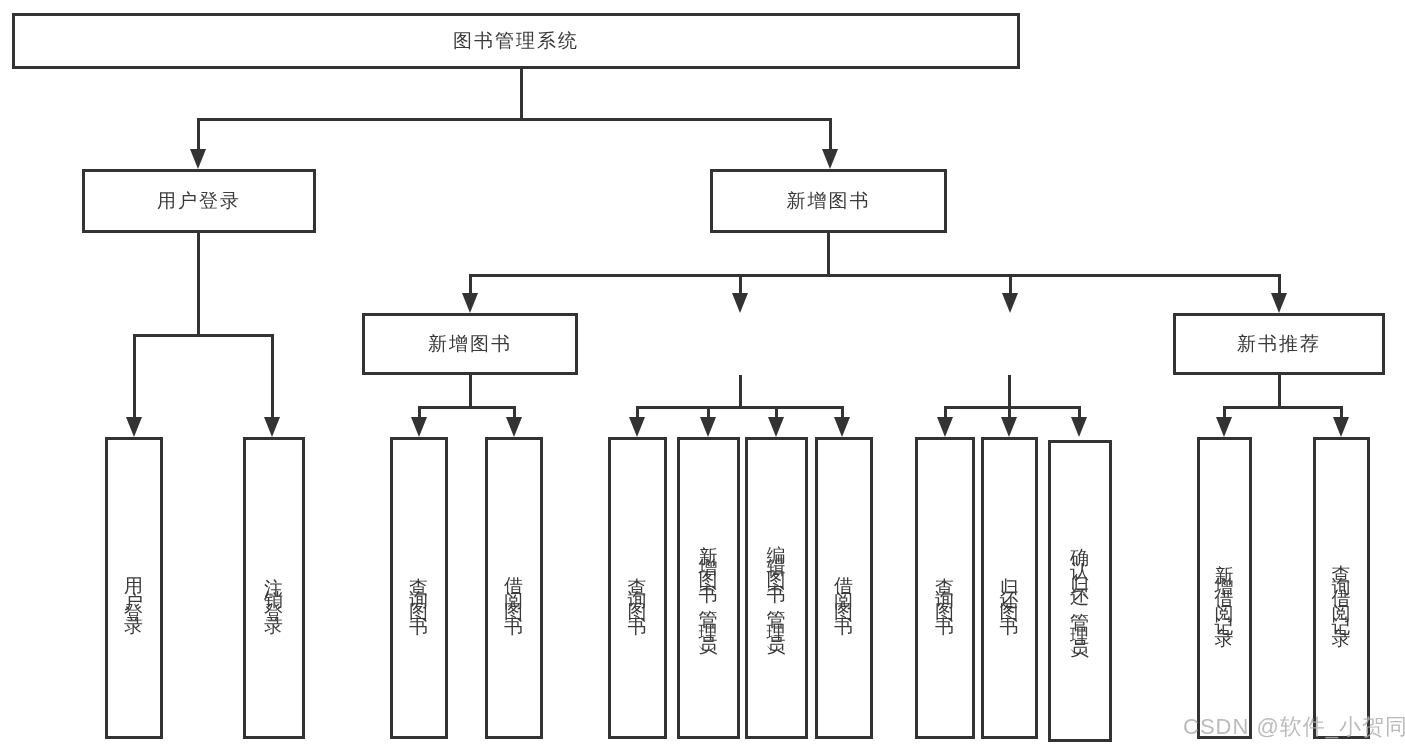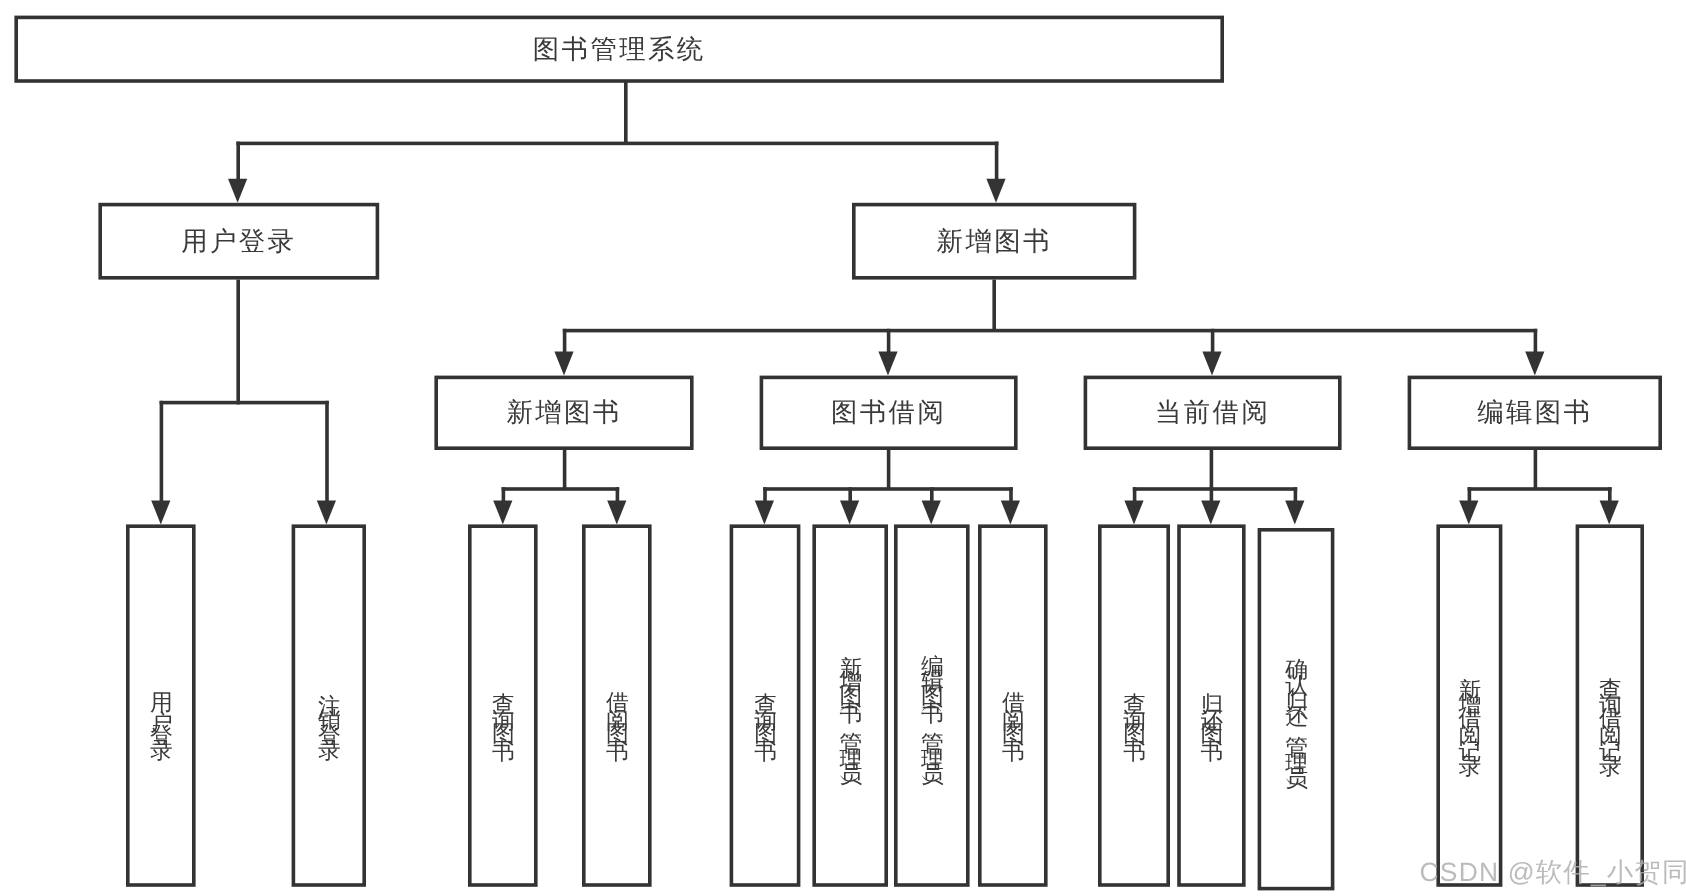--- a/index.html
+++ b/index.html
@@ -16,21 +16,21 @@
     box-sizing: border-box;
     border: 3px solid #333333;
     background: #ffffff;
     display: flex;
     align-items: center;
     justify-content: center;
     color: #3a3a3a;
     text-align: center;
   }
   .box.h {
-    font-size: 22px;
+    font-size: 19px;
     letter-spacing: 2px;
   }
   .box.v {
     writing-mode: vertical-rl;
     font-size: 19px;
     letter-spacing: 13px;
     line-height: 1;
   }
   .box.v span { display: inline-block; }
   .line {
@@ -94,28 +94,22 @@
   <div class="line" style="left:739px; top:274px; width:3px; height:21px;"></div>
   <div class="arrow" style="left:732px; top:293px;"></div>
   <div class="line" style="left:1009px; top:274px; width:3px; height:21px;"></div>
   <div class="arrow" style="left:1002px; top:293px;"></div>
   <div class="line" style="left:1278px; top:274px; width:3px; height:21px;"></div>
   <div class="arrow" style="left:1271px; top:293px;"></div>
 
   <div class="box h" style="left:362px; top:313px; width:216px; height:62px;">
     <span>新增图书</span>
   </div>
-  <div class="box h" style="left:633px; top:313px; width:215px; height:62px;">
-    <span>图书借阅</span>
-  </div>
-  <div class="box h" style="left:903px; top:313px; width:215px; height:62px;">
-    <span>当前借阅</span>
-  </div>
   <div class="box h" style="left:1173px; top:313px; width:212px; height:62px;">
-    <span>编辑图书</span>
+    <span>新书推荐</span>
   </div>
 
   <div class="line" style="left:469px; top:375px; width:3px; height:33px;"></div>
   <div class="line" style="left:418px; top:406px; width:98px; height:3px;"></div>
   <div class="line" style="left:418px; top:406px; width:3px; height:13px;"></div>
   <div class="arrow" style="left:411px; top:417px;"></div>
   <div class="line" style="left:513px; top:406px; width:3px; height:13px;"></div>
   <div class="arrow" style="left:506px; top:417px;"></div>
 
   <div class="line" style="left:739px; top:375px; width:3px; height:33px;"></div>

